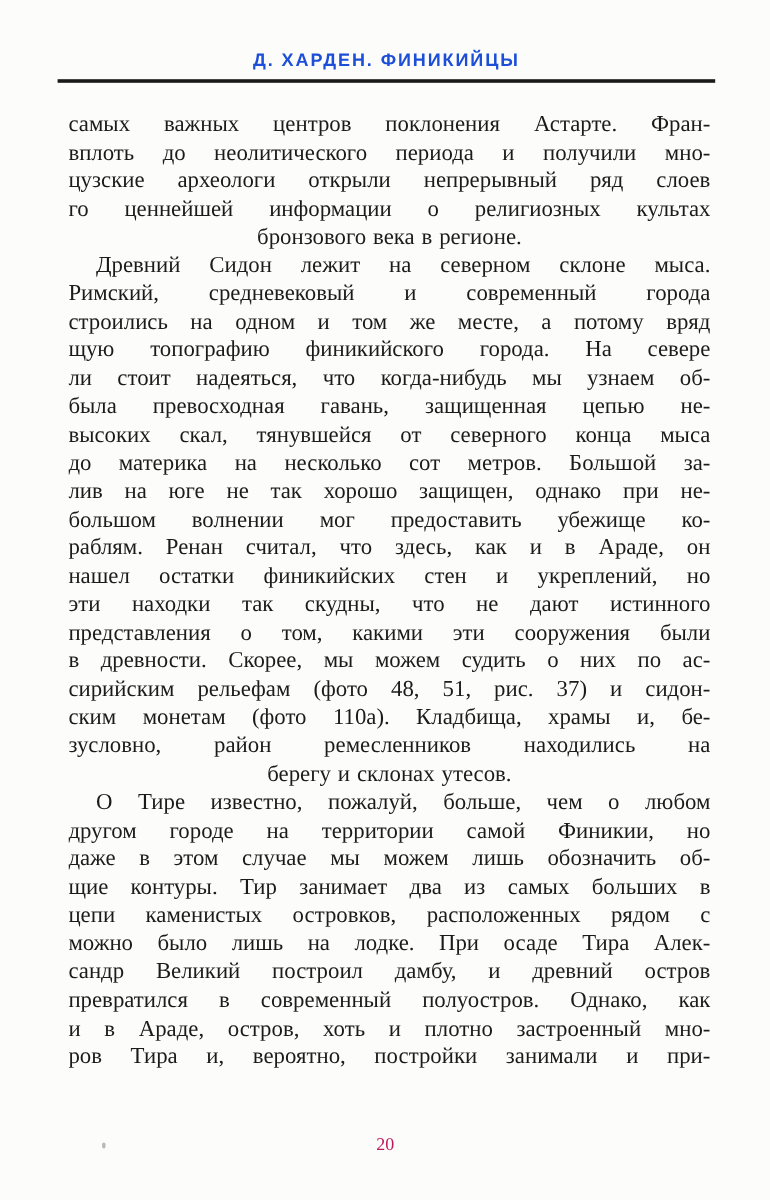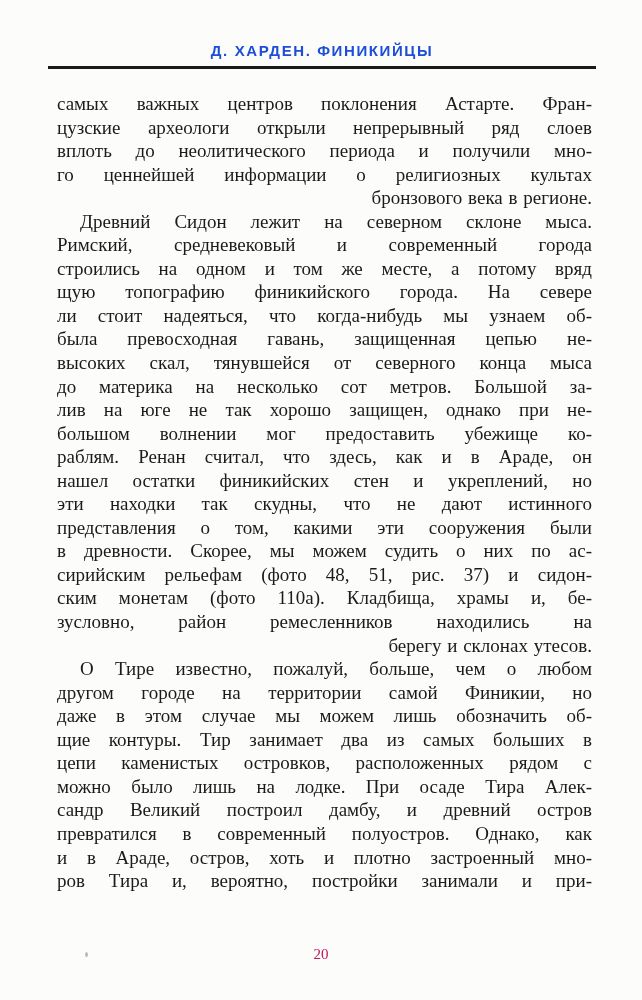--- a/index.html
+++ b/index.html
@@ -40,21 +40,21 @@
     position: absolute;
     top: 92px;
     left: 57px;
     width: 535px;
     font-size: 19px;
   }
   .line {
     height: 23.55px;
     line-height: 23.55px;
     overflow: hidden;
-    text-align: right;
+    text-align: center;
     word-spacing: 1px;
   }
   .line.stretch {
     text-align: justify;
     text-align-last: justify;
   }
   .line.indent {
     text-indent: 23px;
   }
   .page-number {
@@ -80,22 +80,22 @@
 <body>
 
 <div class="page">
   <div class="running-header">
     <div class="header-title">Д. ХАРДЕН. ФИНИКИЙЦЫ</div>
     <div class="header-rule"></div>
   </div>
 
   <div class="body-text" id="body-text">
       <div class="line stretch">самых важных центров поклонения Астарте. Фран-</div>
+      <div class="line stretch">вплоть до неолитического периода и получили мно-</div>
       <div class="line stretch">цузские археологи открыли непрерывный ряд слоев</div>
-      <div class="line stretch">вплоть до неолитического периода и получили мно-</div>
       <div class="line stretch">го ценнейшей информации о религиозных культах</div>
       <div class="line">бронзового века в регионе.</div>
       <div class="line indent stretch">Древний Сидон лежит на северном склоне мыса.</div>
       <div class="line stretch">Римский, средневековый и современный города</div>
       <div class="line stretch">строились на одном и том же месте, а потому вряд</div>
       <div class="line stretch">щую топографию финикийского города. На севере</div>
       <div class="line stretch">ли стоит надеяться, что когда-нибудь мы узнаем об-</div>
       <div class="line stretch">была превосходная гавань, защищенная цепью не-</div>
       <div class="line stretch">высоких скал, тянувшейся от северного конца мыса</div>
       <div class="line stretch">до материка на несколько сот метров. Большой за-</div>

